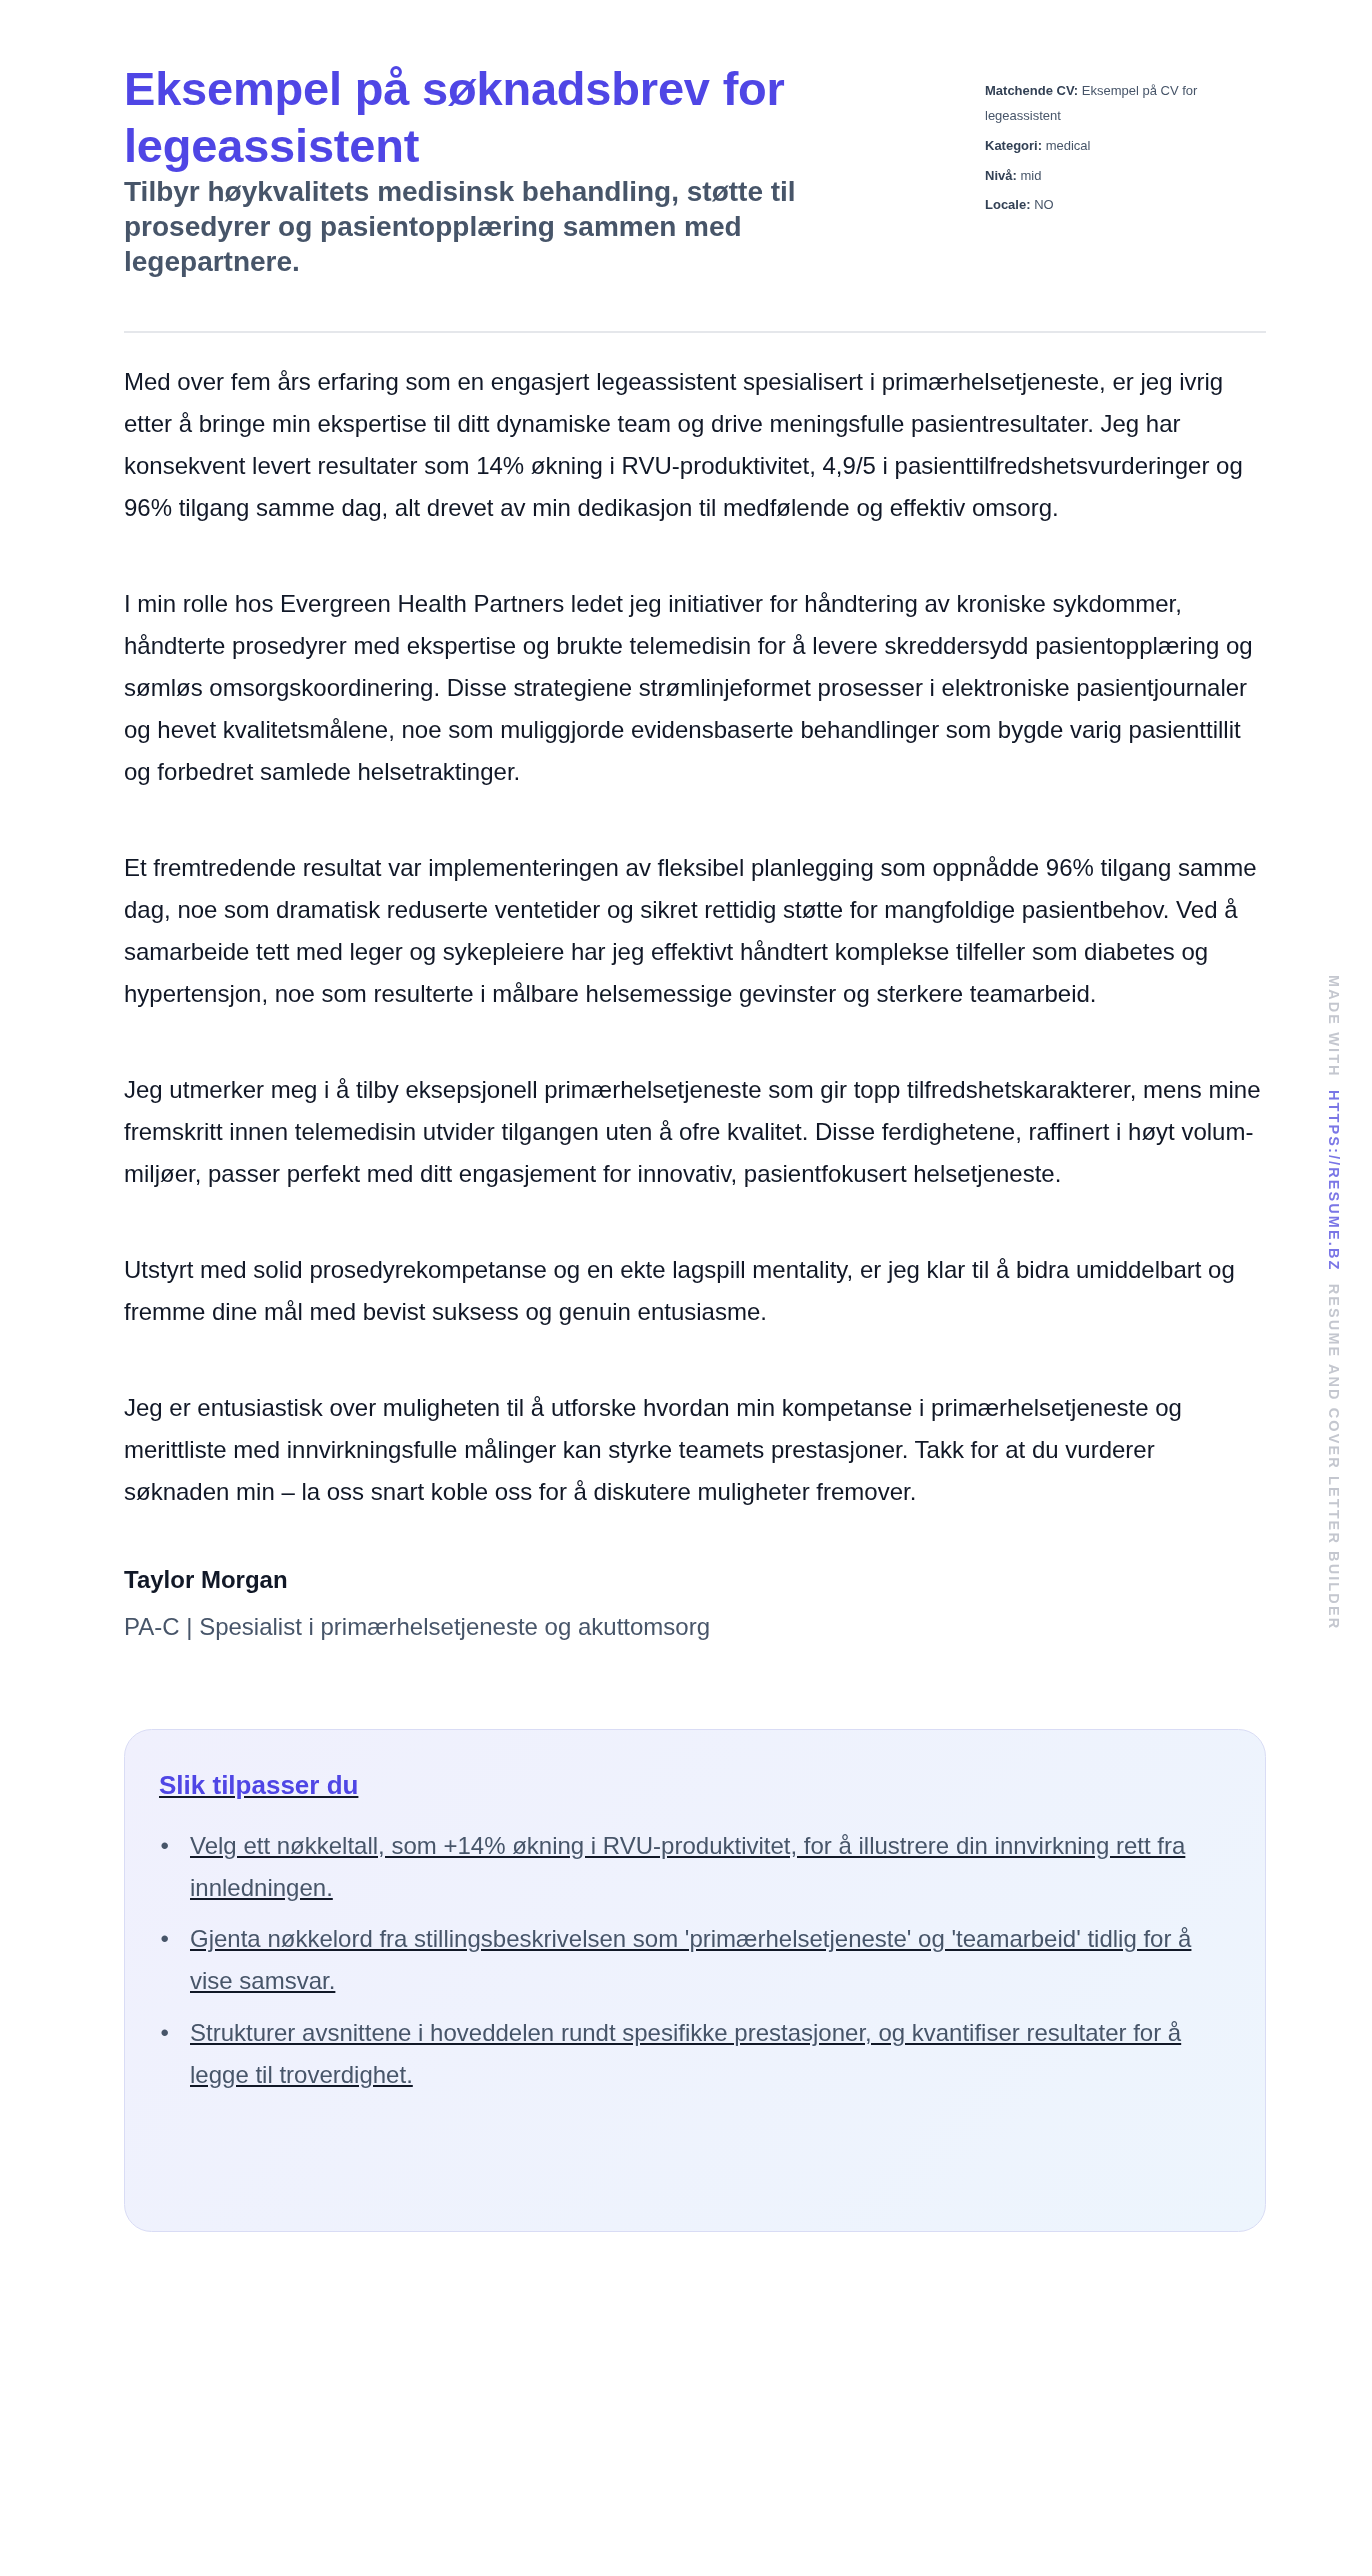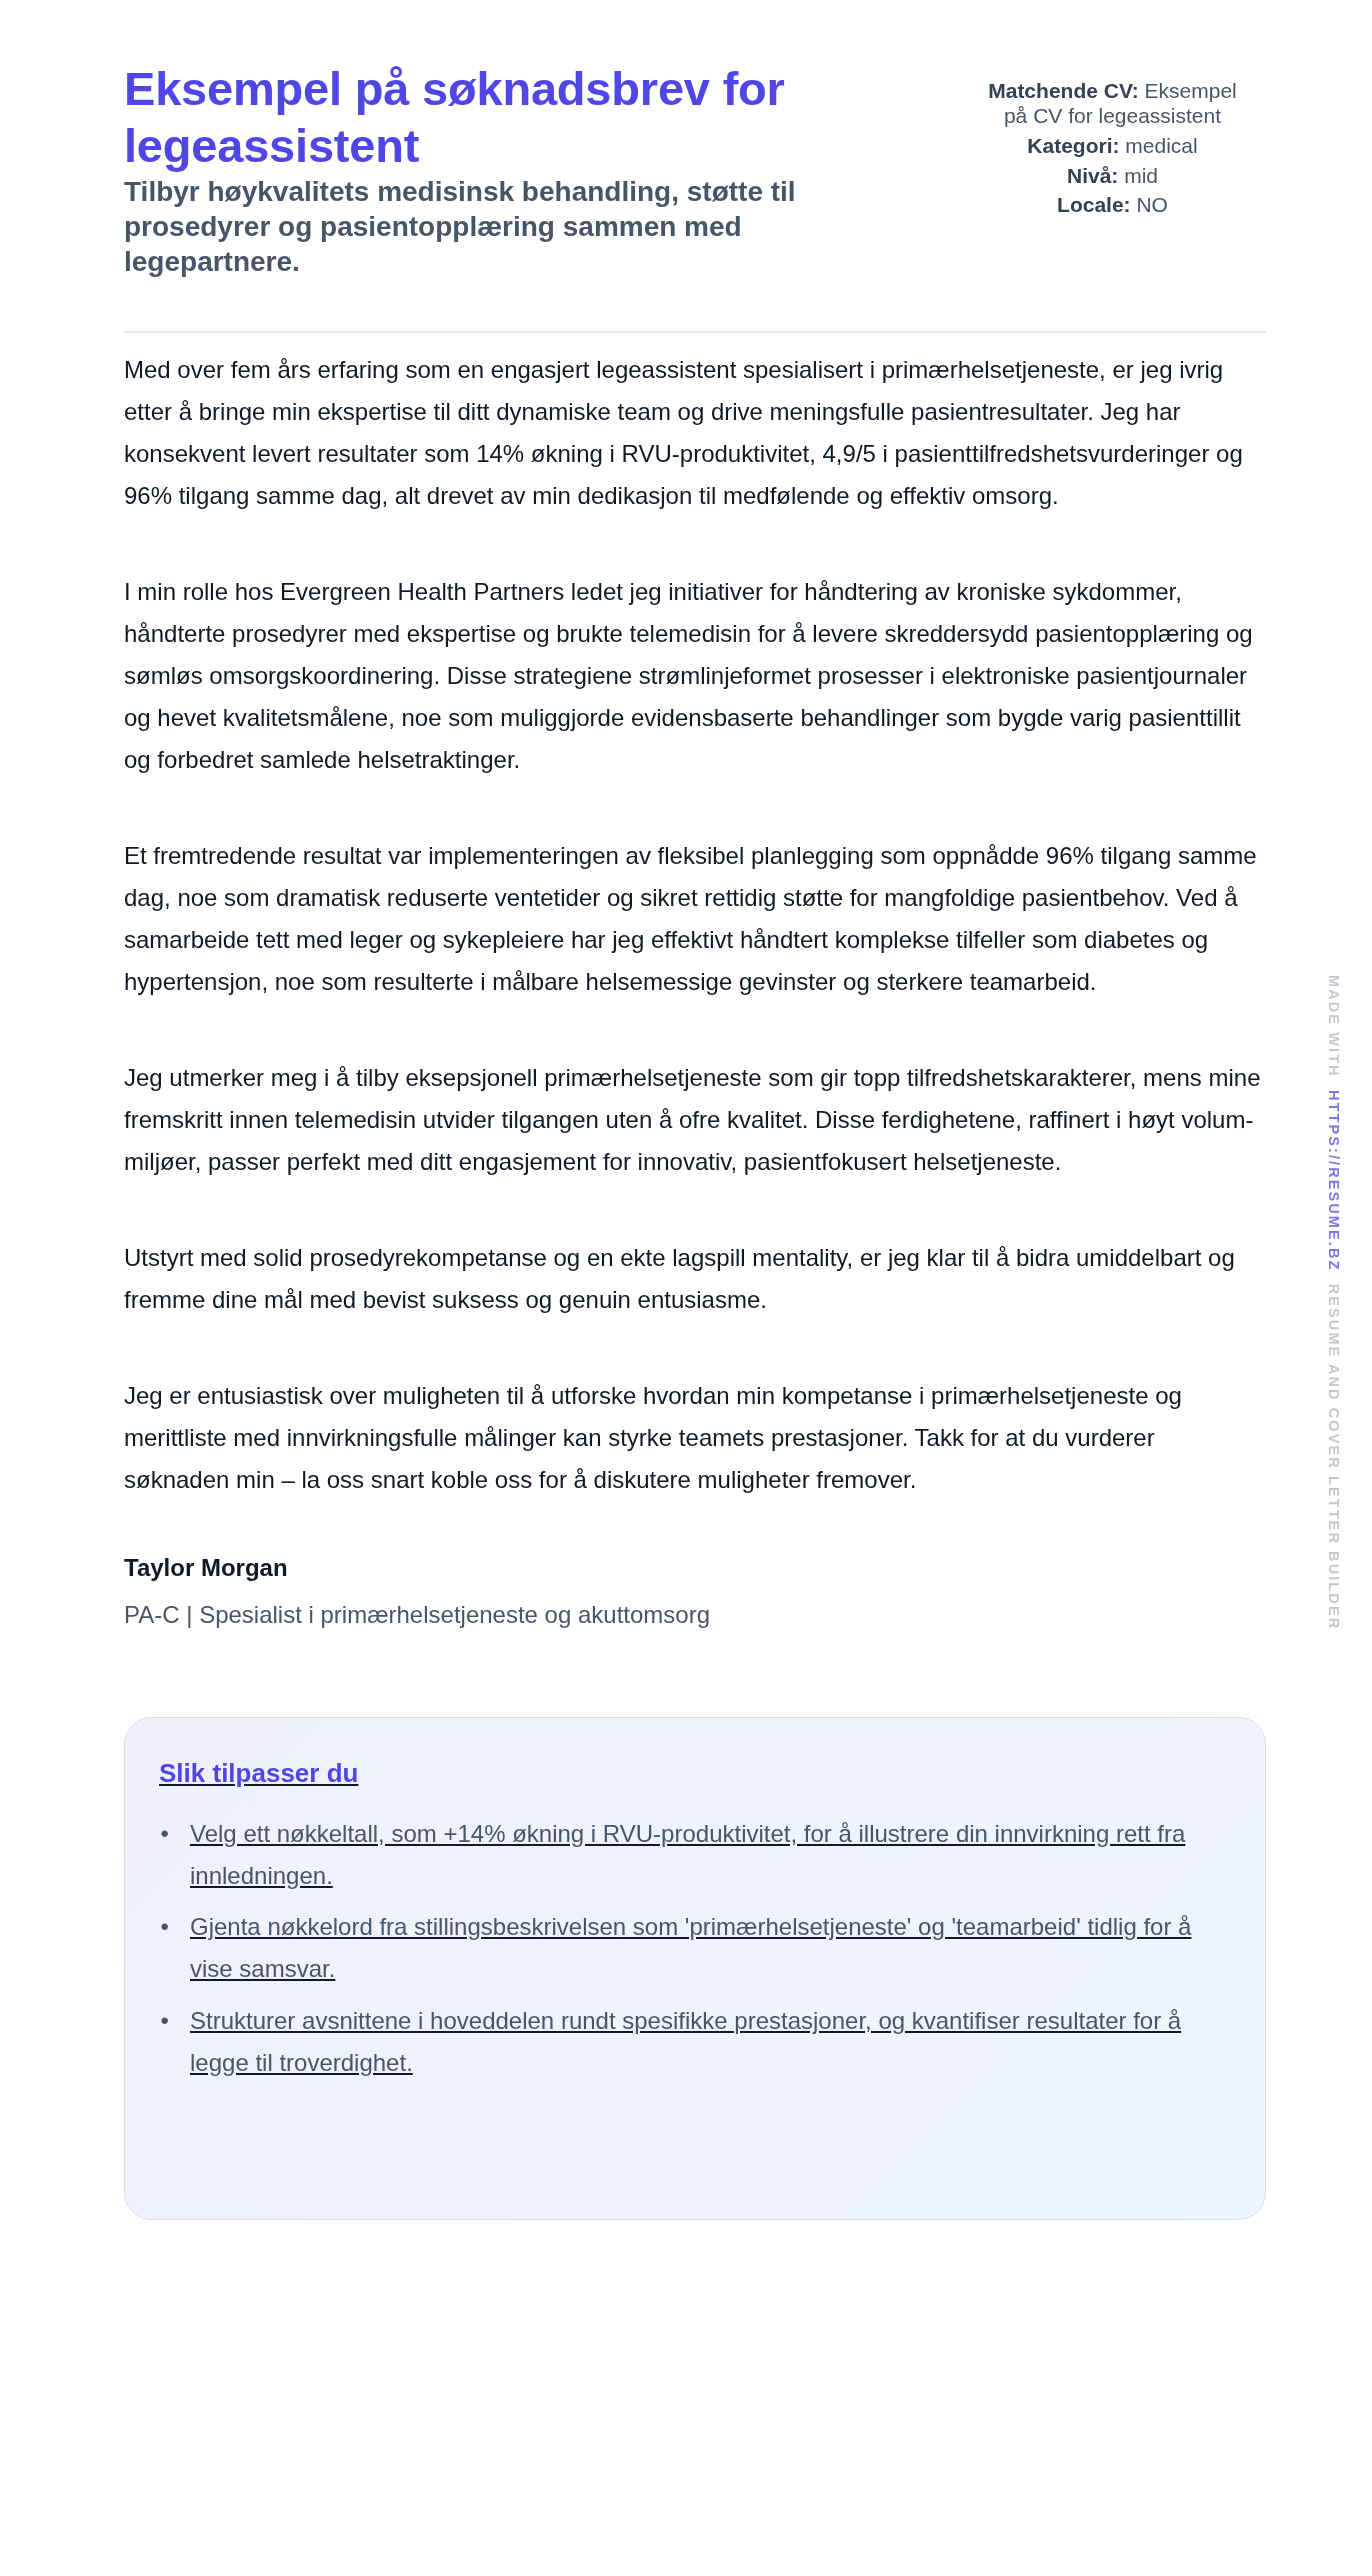--- a/index.html
+++ b/index.html
@@ -2,27 +2,27 @@
 <html style="font-size:13px"><head>
 <meta charset="utf-8">
 <style>
   * { box-sizing: border-box; margin: 0; padding: 0; }
   html, body { width: 1373px; height: 2576px; background: #ffffff; }
   body { font-family: "Liberation Sans", "DejaVu Sans", sans-serif; color: #111827; position: relative; overflow: hidden; }
   .page { position: absolute; left: 124px; top: 0; width: 1142px; }
   .header { position: relative; padding-top: 60px; height: 333px; border-bottom: 2.4px solid #e5e7eb; }
   .title { font-size: 47px; line-height: 57px; font-weight: 700; color: #4f46e5; width: 727px; letter-spacing: -0.2px; }
   .subtitle { font-size: 28px; line-height: 35px; font-weight: 700; color: #475569; width: 743px; margin-top: 0; }
-  .meta { position: absolute; right: 16px; top: 78px; width: 275px; text-align: center; font-size: 21px; color: #475569; }
+  .meta { position: absolute; right: 6px; top: 78px; width: 275px; text-align: left; font-size: 13px; color: #475569; }
   .meta .row { line-height: 25px; margin-bottom: 4.8px; }
   .meta .row.first { margin-bottom: 4.8px; }
   .meta b { font-weight: 700; color: #334155; }
   .greeting { font-size: 24px; font-weight: 700; color: #4f46e5; margin-top: 61px; line-height: 32px; }
   .body p { font-size: 24px; line-height: 42px; color: #111827; margin-top: 27.5px; }
-  .body p:first-child { margin-top: 16px; }
+  .body p:first-child { margin-top: 28px; }
   .body p + p { margin-top: 54px; }
   .sig { margin-top: 51px; }
   .sig-name { font-size: 24px; font-weight: 700; color: #111827; line-height: 32px; }
   .sig-title { font-size: 24px; color: #475569; line-height: 32px; margin-top: 14.5px; }
   .tags { margin-top: 65px; display: flex; flex-wrap: wrap; gap: 14.5px 14.5px; width: 1050px; }
   .tag { background: #ebe9fb; color: #4f46e5; font-size: 19.4px; font-weight: 600; height: 52px; line-height: 52px; padding: 0 19.4px; border-radius: 26px; }
   .tip { margin-top: 86px; border: 1.6px solid #d9dcf5; border-radius: 27.5px; background: linear-gradient(135deg, #f0f0fd 0%, #edf5fd 100%); padding: 39px 34px 39px 34px; height: 503px; text-decoration: underline; }
   .tip-title { font-size: 26px; font-weight: 700; color: #4f46e5; line-height: 32px; }
   .tip ul { list-style: none; margin-top: 24px; }
   .tip li { position: relative; padding-left: 31px; font-size: 24px; line-height: 42px; color: #475569; margin-bottom: 9.7px; }

